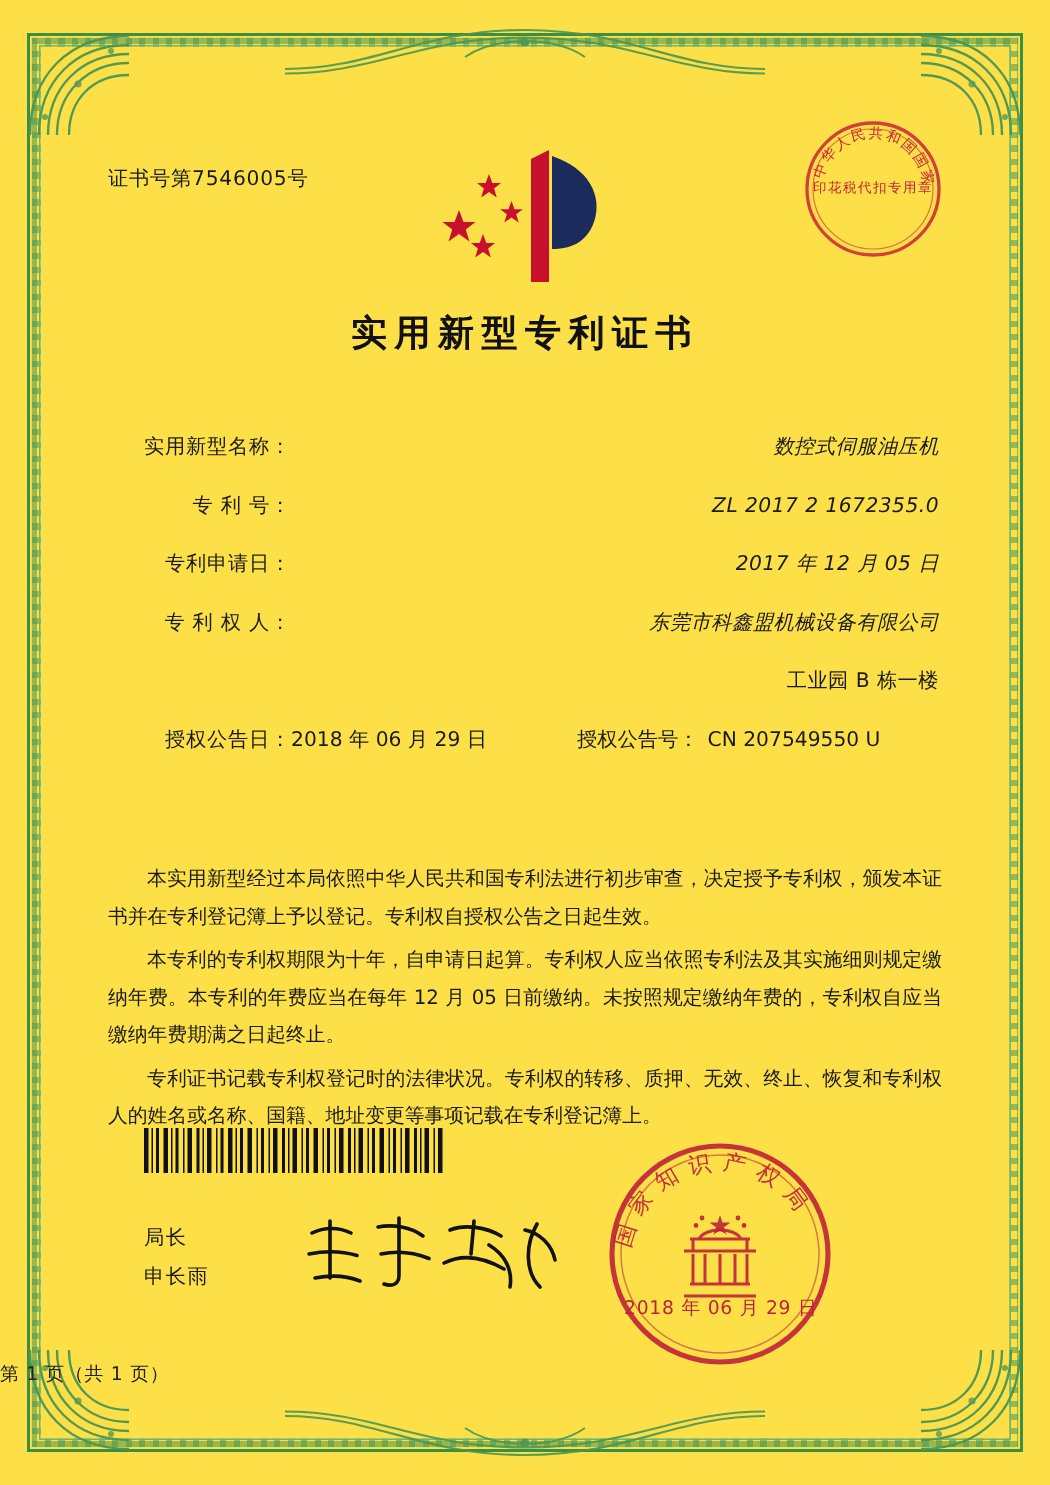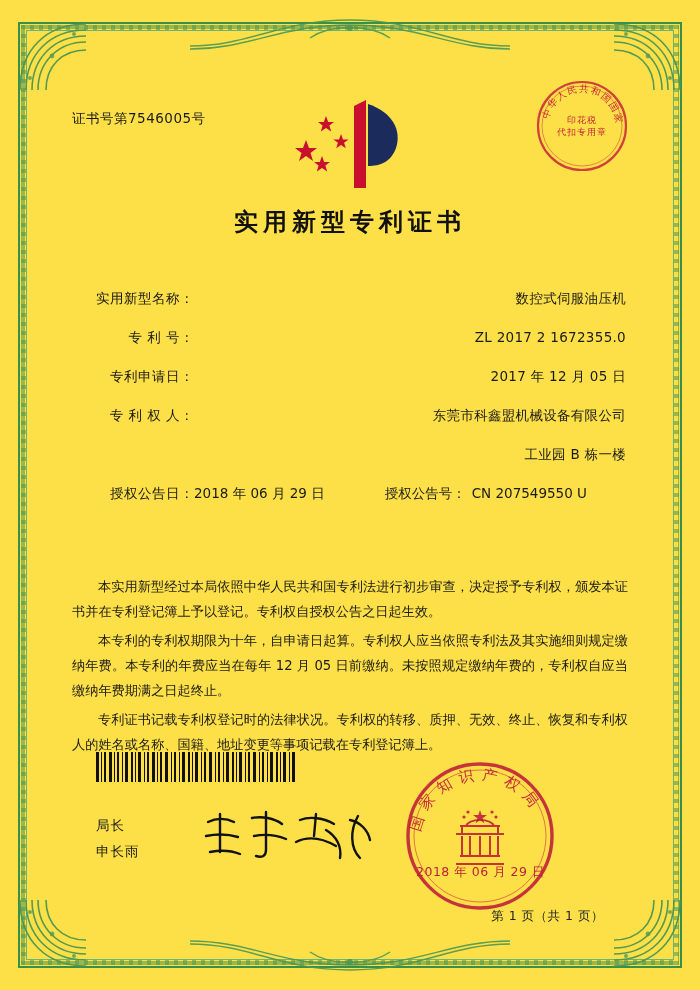--- a/index.html
+++ b/index.html
@@ -93,28 +93,27 @@
 
   .seal-top {
     position: absolute;
     right: 70px; top: 78px;
     width: 96px; height: 96px;
   }
   .seal-top .seal-txt {
     position: absolute;
     left: 0; top: 0; width: 96px; height: 96px;
     display: flex;
-    flex-direction: column;
     align-items: center;
     justify-content: center;
     color: #c8243a;
     font-size: 9px;
     line-height: 12px;
     letter-spacing: 1px;
-    font-family: Liberation Serif, serif;
+    font-family: Liberation Mono, monospace;
   }
 
   .doc-title {
     position: absolute;
     left: 0; top: 206px;
     width: 700px;
     text-align: center;
     font-size: 24px;
     letter-spacing: 5px;
     font-weight: bold;
@@ -138,20 +137,21 @@
   }
   .flabel {
     width: 108px;
     flex: none;
     letter-spacing: .5px;
     white-space: nowrap;
   }
   .fvalue {
     flex: 1;
     letter-spacing: .3px;
+    font-style: italic;
   }
   .fvalue2 {
     margin-left: 108px;
     letter-spacing: .3px;
     font-size: 13.5px;
     line-height: 20px;
   }
   .frow.split { margin-bottom: 16px; }
   .frow.split .rightcol {
     margin-left: 38px;
@@ -204,21 +204,21 @@
     left: 416px; top: 864px;
     font-size: 12.5px;
     color: #c0213a;
     letter-spacing: .5px;
   }
 
   .page-foot {
     position: absolute;
     left: 0; top: 908px;
     width: 604px;
-    text-align: right;
+    text-align: left;
     font-size: 12.5px;
     color: #222;
     letter-spacing: .5px;
   }
 </style>
 </head>
 <body>
 
 <div class="page">
 

